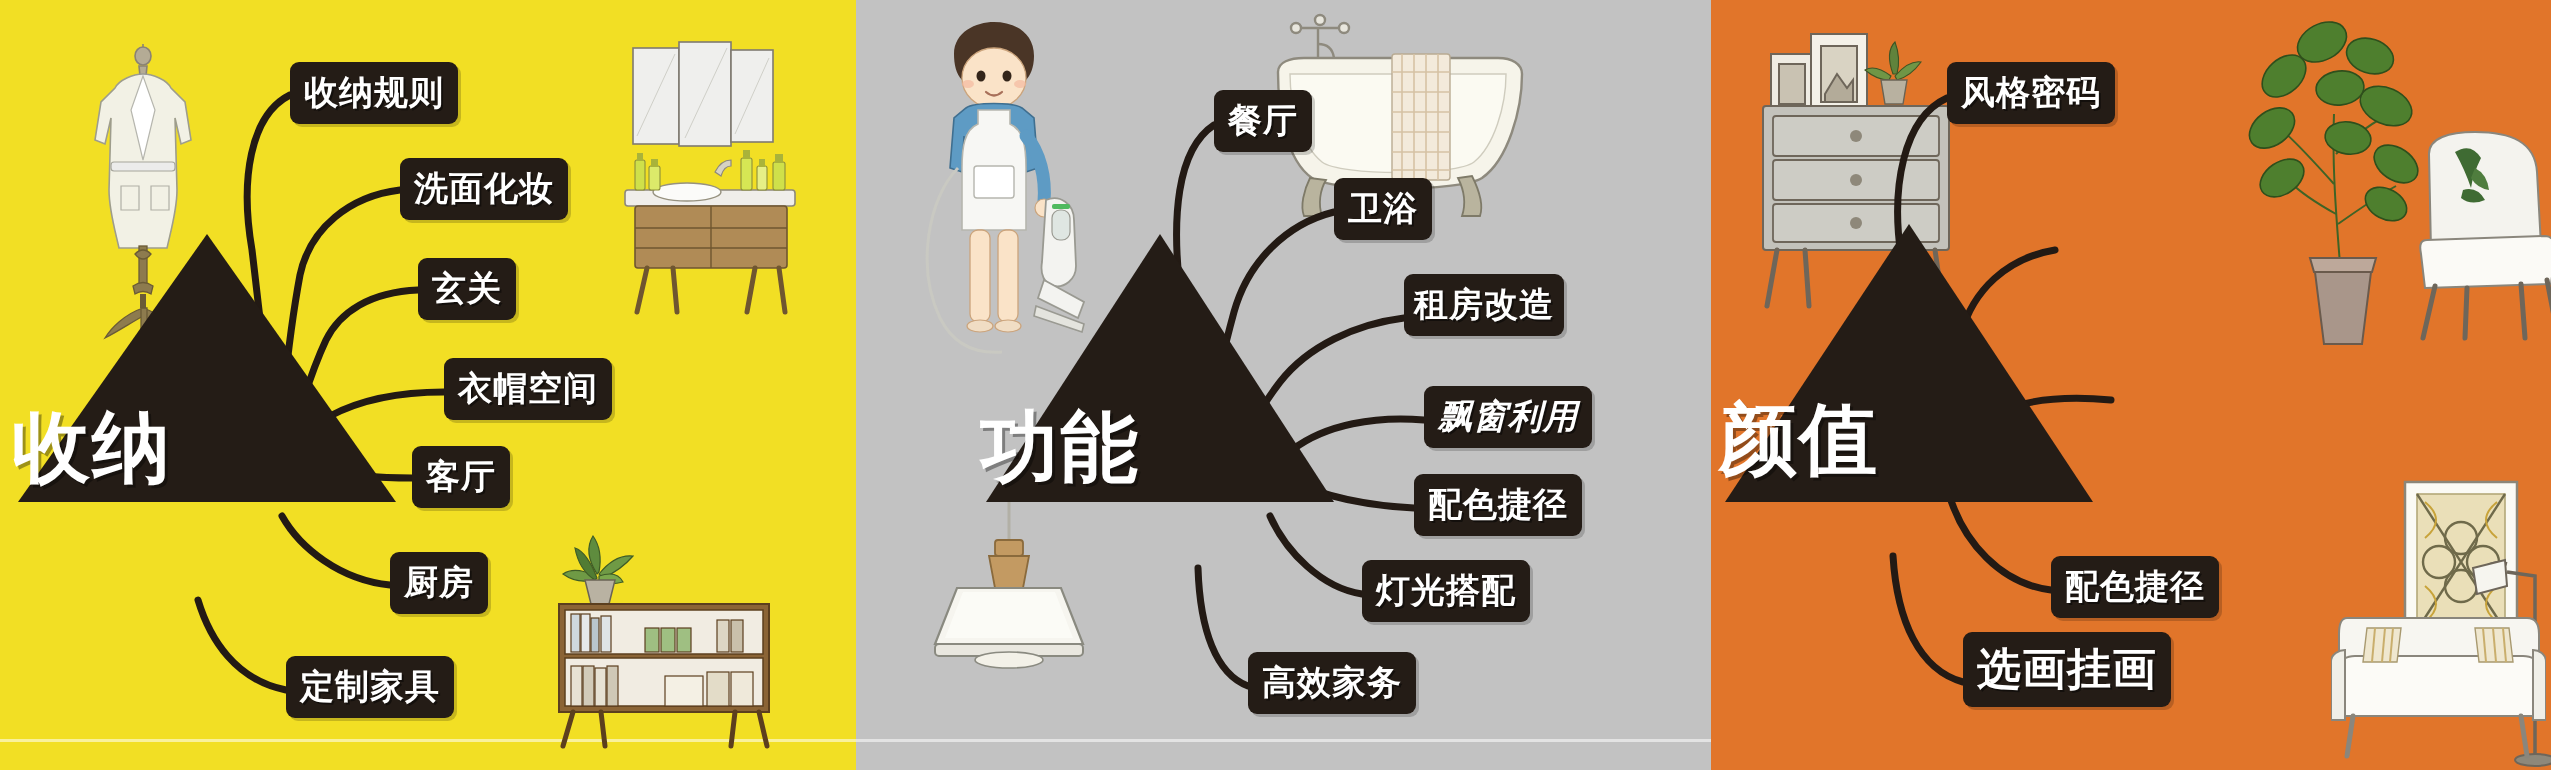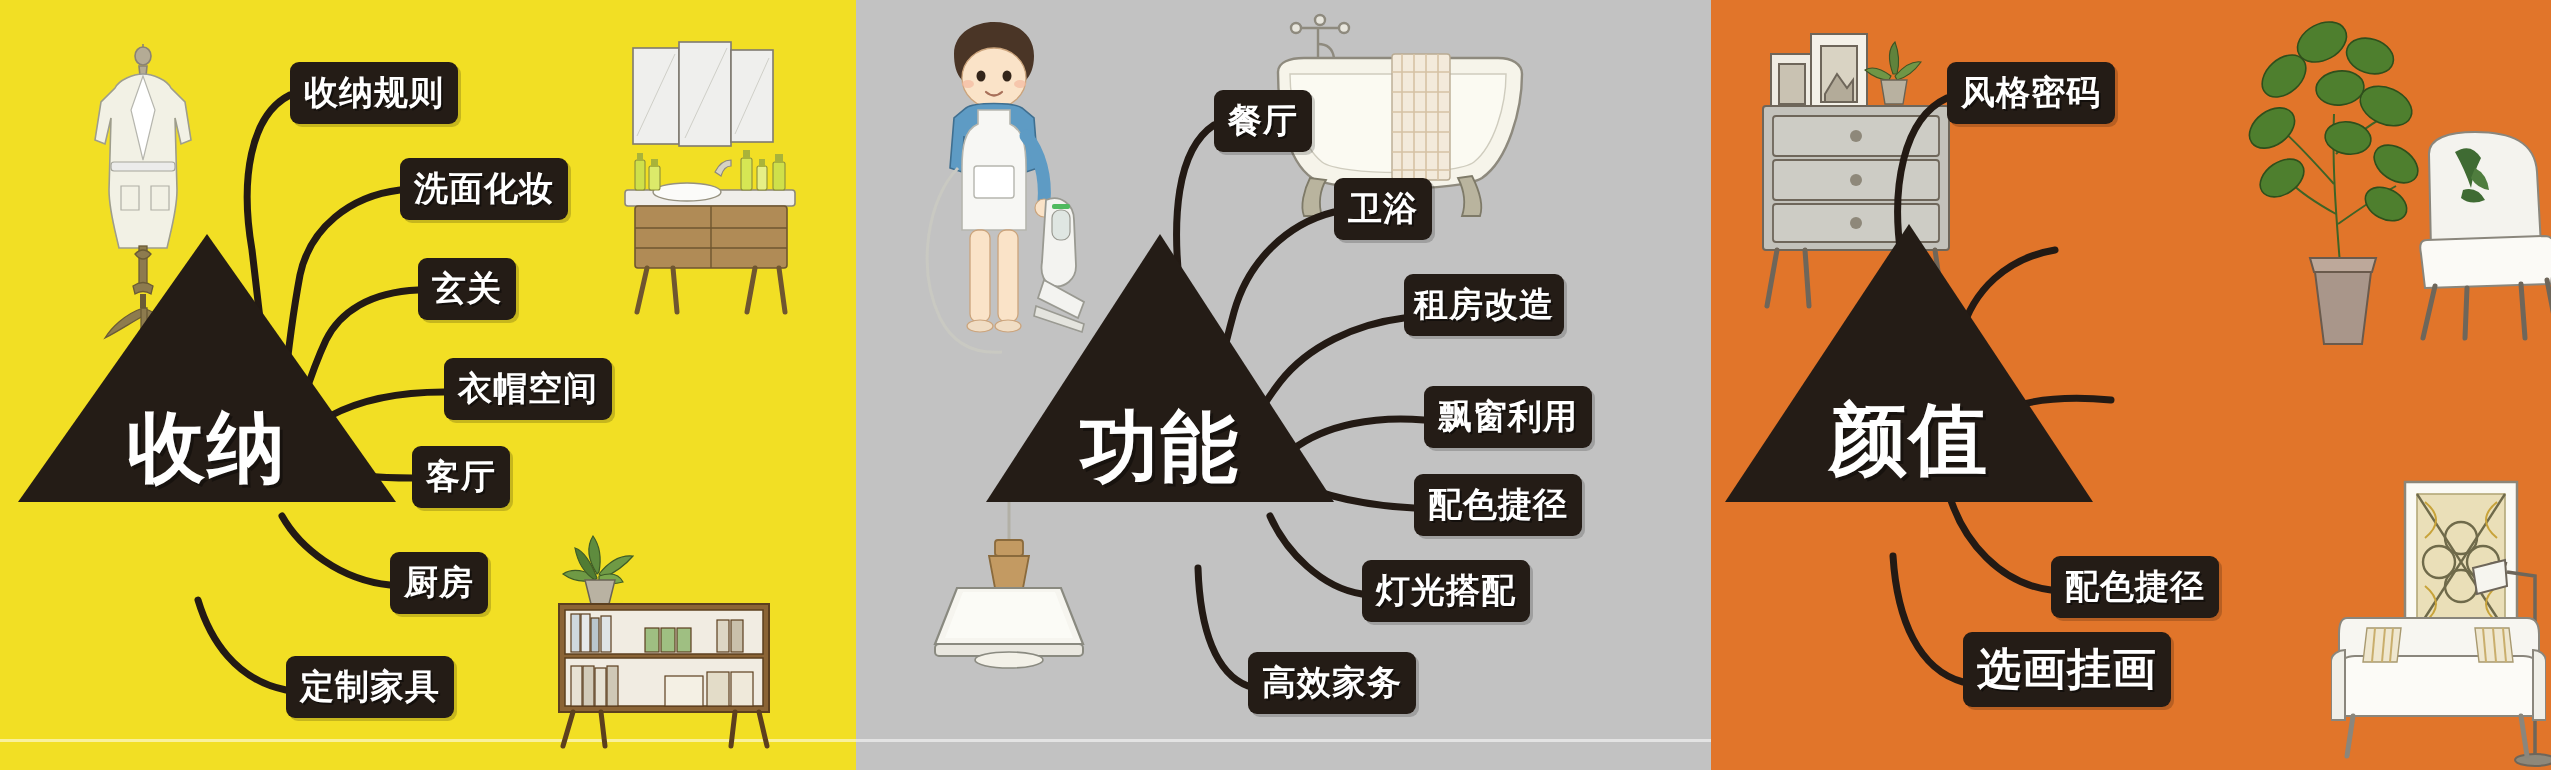--- a/index.html
+++ b/index.html
@@ -36,21 +36,21 @@
 
   
   .tri-wrap {
     position: absolute;
   }
   .tri-wrap svg { display:block; }
   .tri-label {
     position: absolute;
     left: 0;
     width: 100%;
-    text-align: center;
+    text-align: left;
     color: #ffffff;
     font-weight: 900;
     letter-spacing: 2px;
     text-shadow: 3px 3px 0 rgba(0,0,0,0.35);
     white-space: nowrap;
     pointer-events: none;
   }
 
   
   .connectors {
@@ -365,21 +365,21 @@
     <div class="tri-wrap" style="left:124px; top:228px; width:360px; height:280px;">
       <svg width="360" height="280" viewBox="0 0 360 280">
         <polygon points="180,6 354,274 6,274" fill="#241c16"></polygon>
       </svg>
       <div class="tri-label" style="top:168px; font-size:78px;">功能</div>
     </div>
 
     <div class="chip" style="left:358px; top:90px; padding:8px 14px; font-size:34px;">餐厅</div>
     <div class="chip" style="left:478px; top:178px; padding:8px 14px; font-size:34px;">卫浴</div>
     <div class="chip" style="left:548px; top:274px; padding:8px 10px; font-size:34px;">租房改造</div>
-    <div class="chip" style="left:568px; top:386px; padding:8px 14px; font-size:34px;">飘窗利用</div>
+    <div class="chip" style="left:568px; top:386px; padding:8px 14px; font-size:34px;font-style:italic;">飘窗利用</div>
     <div class="chip" style="left:558px; top:474px; padding:8px 14px; font-size:34px;">配色捷径</div>
     <div class="chip" style="left:506px; top:560px; padding:8px 14px; font-size:34px;">灯光搭配</div>
     <div class="chip" style="left:392px; top:652px; padding:8px 14px; font-size:34px;">高效家务</div>
   </div>
 
   <div class="panel" id="panel-2" style="background:#e1752a;">
 
     <div class="art" style="left:42px; top:20px; width:230px; height:290px;">
       <svg width="230" height="290" viewBox="0 0 230 290">
 

